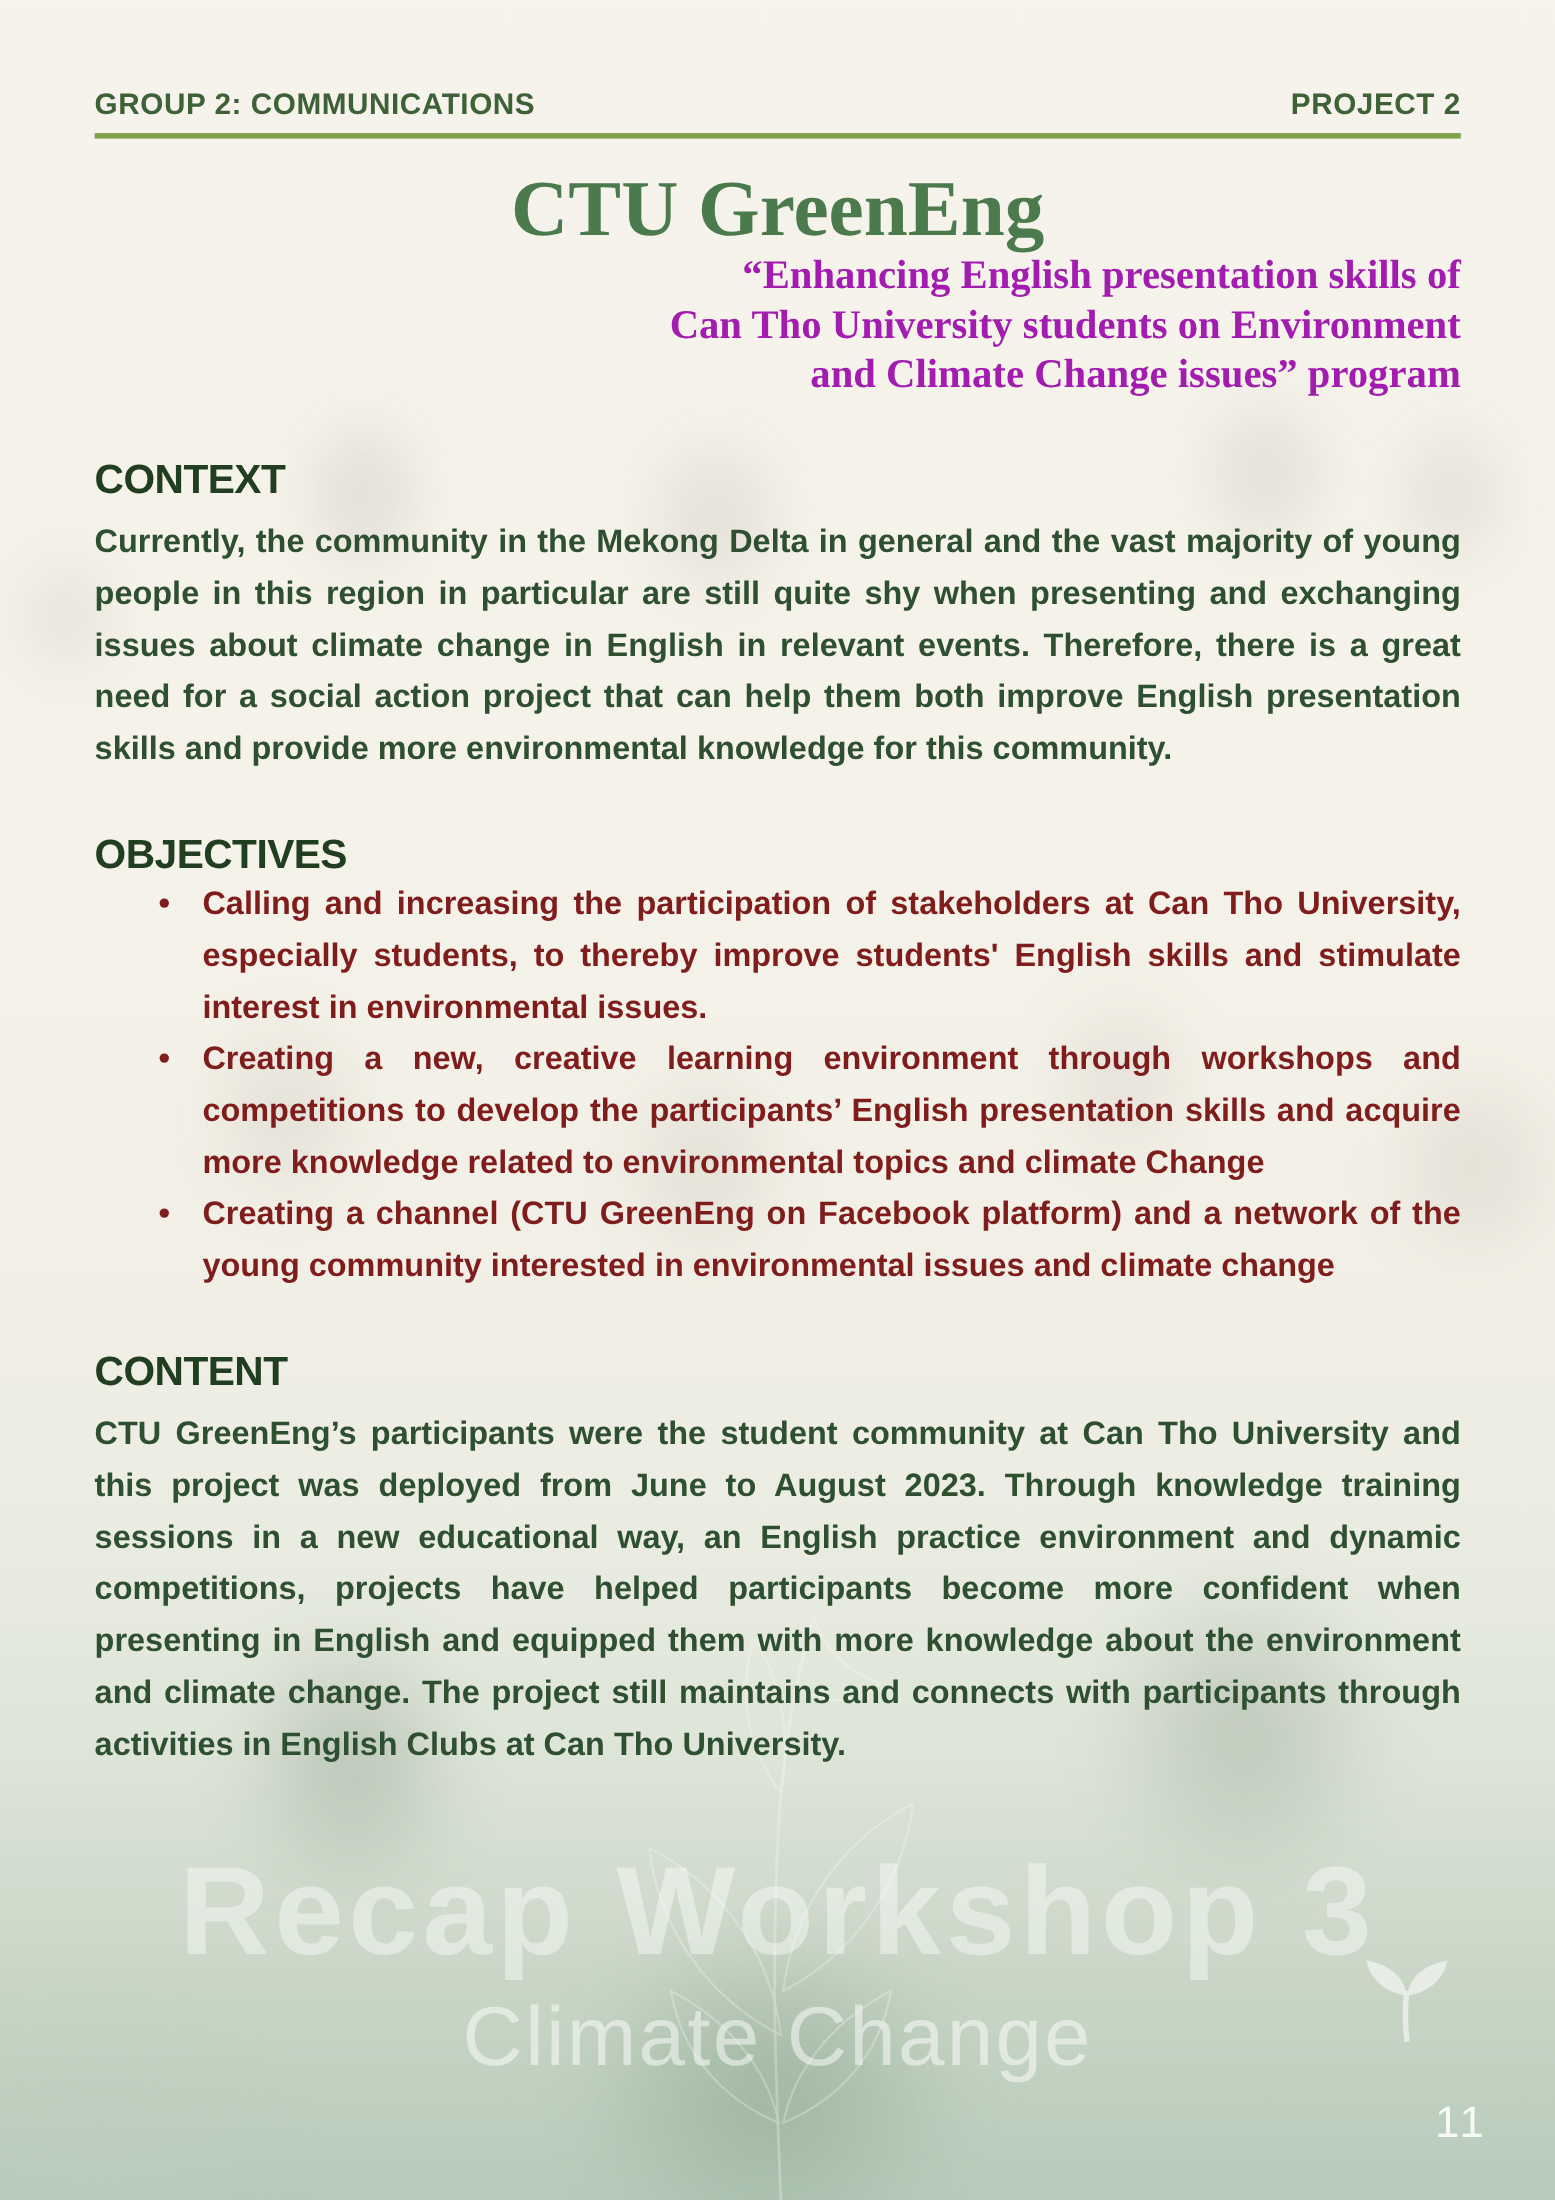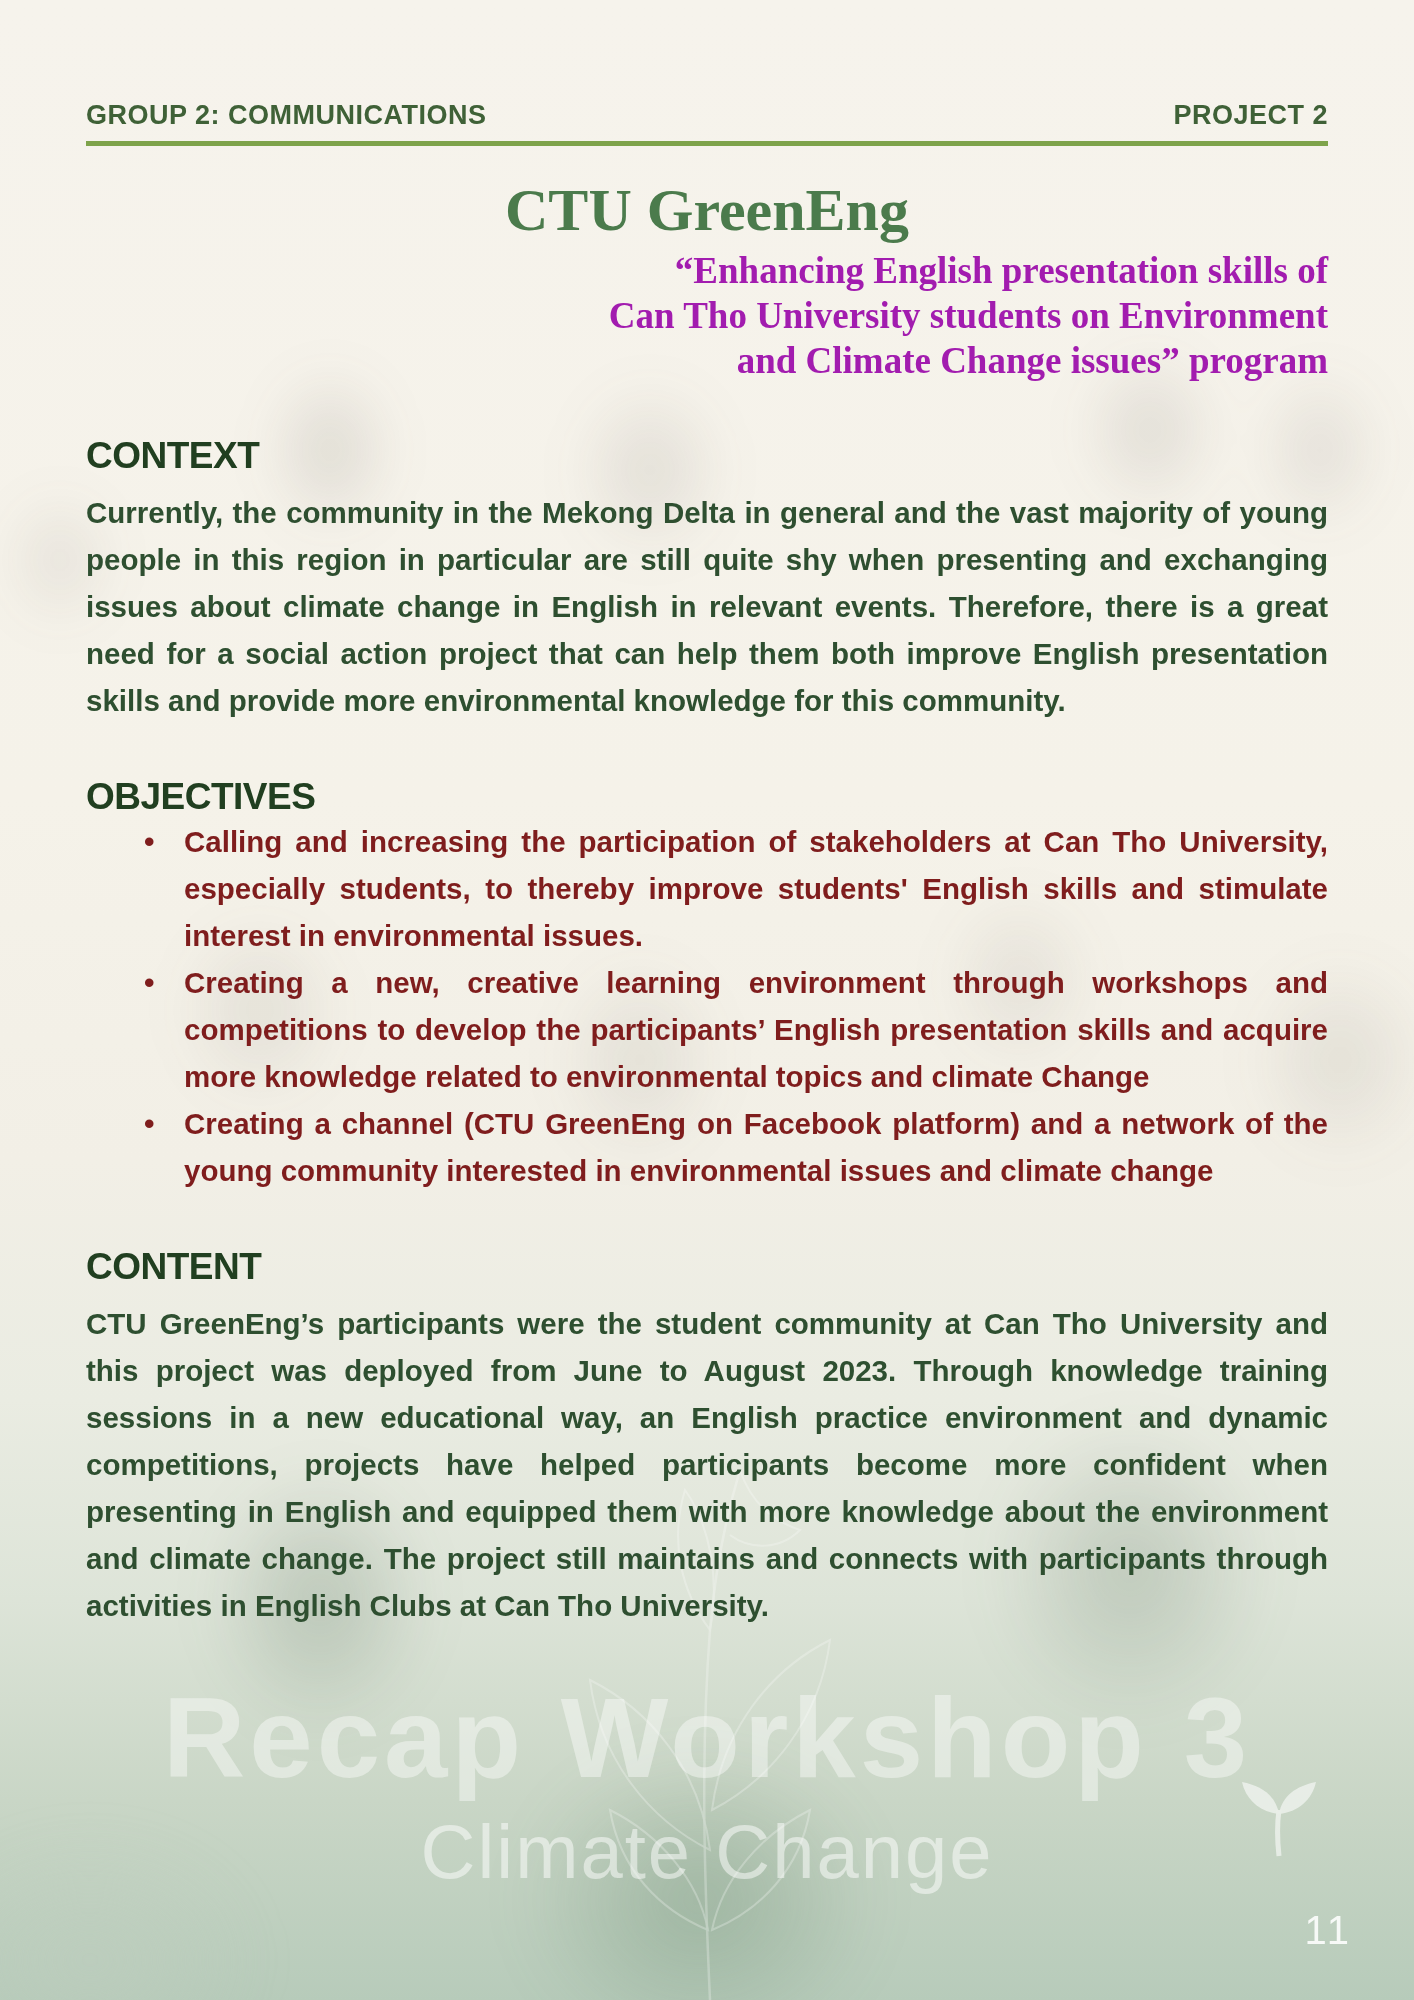--- a/index.html
+++ b/index.html
@@ -42,29 +42,29 @@
     position:absolute;left:0;top:1808px;width:100%;z-index:1;
     text-align:center;font-size:76px;font-weight:400;letter-spacing:2px;
     color:rgba(255,255,255,0.5);white-space:nowrap;
   }
   .plant-art{position:absolute;left:410px;top:1430px;z-index:1;opacity:0.33;}
   .leaf-badge{position:absolute;right:92px;top:1778px;z-index:1;opacity:0.6;}
   
   .content{position:absolute;inset:0;z-index:2;padding:0 86px;box-sizing:border-box;}
   .page-header{
     display:flex;justify-content:space-between;align-items:flex-end;
-    margin-top:100px;
+    margin-top:80px;
     font-size:27px;font-weight:700;letter-spacing:0.5px;
     color:#3f6137;
   }
   .rule{height:5px;background:#7ea34a;margin-top:10px;border:0;}
   .title{
     margin-top:32px;text-align:center;
     font-family:"Liberation Serif", serif;font-weight:700;
-    font-size:60px;line-height:64px;color:#4b7b4c;
+    font-size:72px;line-height:64px;color:#4b7b4c;
   }
   .subtitle{
     text-align:right;font-family:"Liberation Serif", serif;font-weight:700;
     font-size:37px;line-height:45px;color:#a21caf;margin-top:6px;
   }
   .section-heading{
     font-size:37px;font-weight:800;letter-spacing:-0.5px;
     color:#213f20;margin-top:52px;
   }
   .para{

